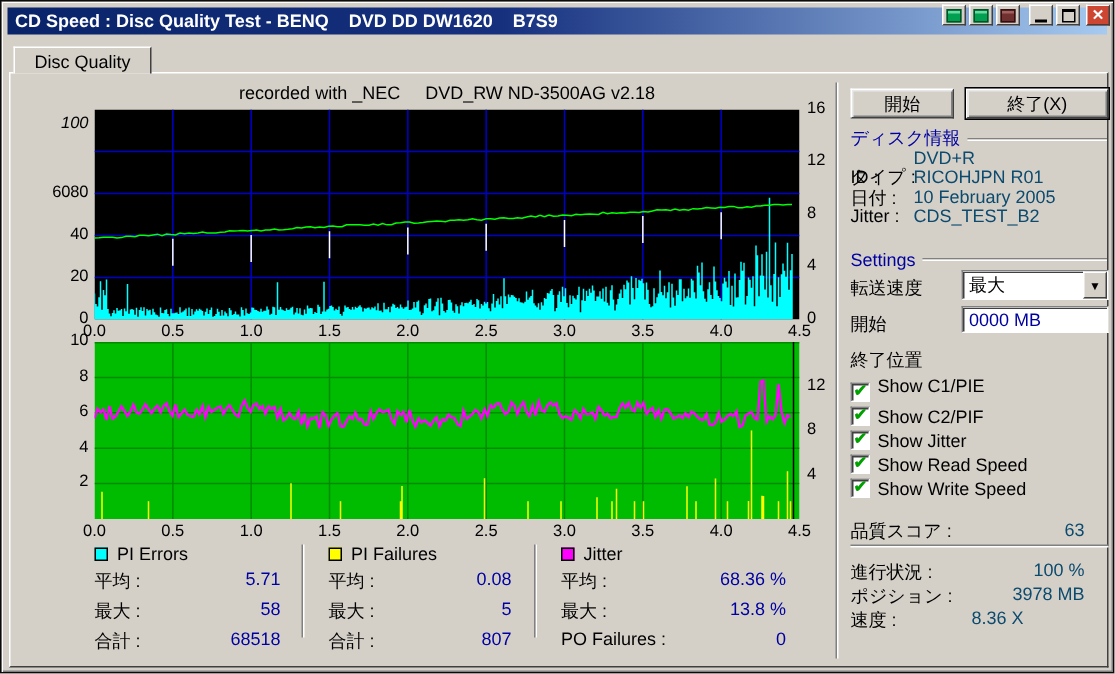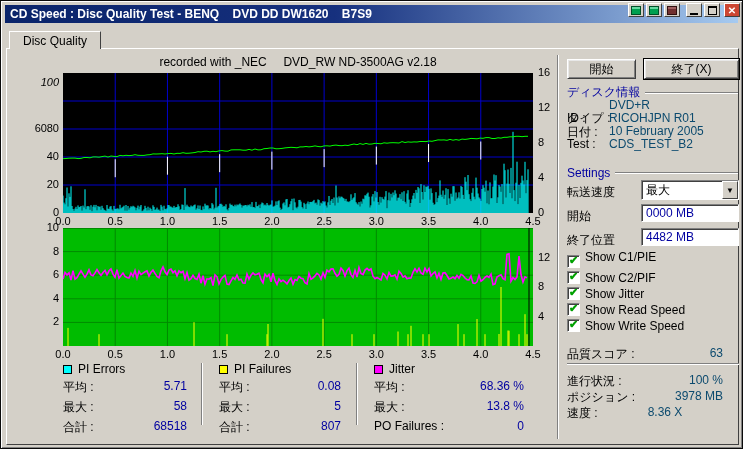--- a/index.html
+++ b/index.html
@@ -221,36 +221,35 @@
   <div class="section" style="left:566px;top:83px">
     <span>ディスク情報</span>
       <div class="fill"></div>
   </div>
   <div class="t" style="left:566px;top:109px">タイプ :</div>
   <div class="t blue" style="left:608px;top:97px">DVD+R</div>
   <div class="t" style="left:566px;top:110px">ID :</div>
   <div class="t blue" style="left:608px;top:110px">RICOHJPN R01</div>
   <div class="t" style="left:566px;top:123px">日付 :</div>
   <div class="t blue" style="left:608px;top:123px">10 February 2005</div>
-  <div class="t" style="left:566px;top:136px">Test :</div>
+  <div class="t" style="left:566px;top:136px">Jitter :</div>
   <div class="t blue" style="left:608px;top:136px">CDS_TEST_B2</div>
 
   <div class="section" style="left:566px;top:165px">
     <span>Settings</span>
       <div class="fill"></div>
   </div>
   <div class="t" style="left:566px;top:183px">転送速度</div>
   <div class="combo" style="left:640px;top:179px;width:98px;height:20px">
     <span class="combo-text">最大</span>
     <span class="combo-btn">▼</span>
   </div>
   <div class="t" style="left:566px;top:207px">開始</div>
   <input class="field" readonly="" style="left: 640px; top: 203px; width: 98px; height: 18px;" value="0000 MB">
   <div class="t" style="left:566px;top:231px">終了位置</div>
-  <input class="field" readonly="" style="left: 640px; top: 227px; width: 98px; height: 18px;" value="4482 MB">
 
   <div class="cb" style="left:566px;top:254px">
       <span class="chk">✔</span>
     </div>
   <div class="t" style="left:584px;top:249px">Show C1/PIE</div>
   <div class="cb" style="left:566px;top:270px">
       <span class="chk">✔</span>
     </div>
   <div class="t" style="left:584px;top:270px">Show C2/PIF</div>
   <div class="cb" style="left:566px;top:286px">

